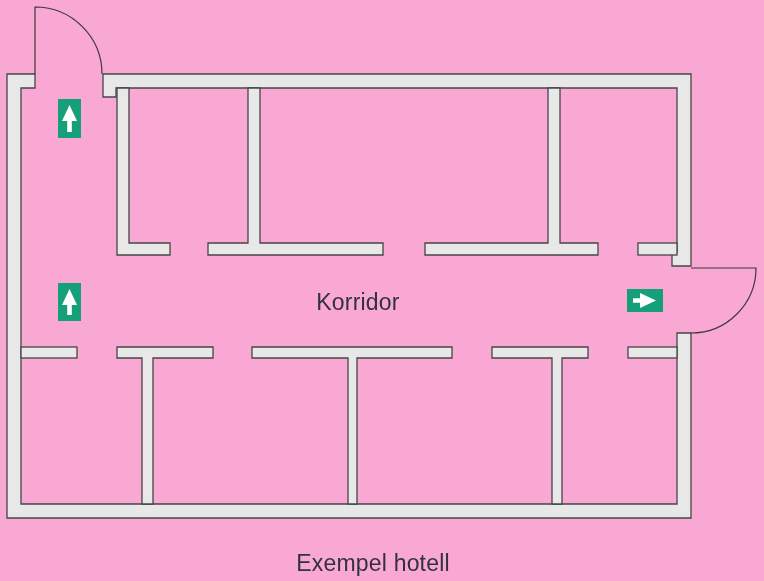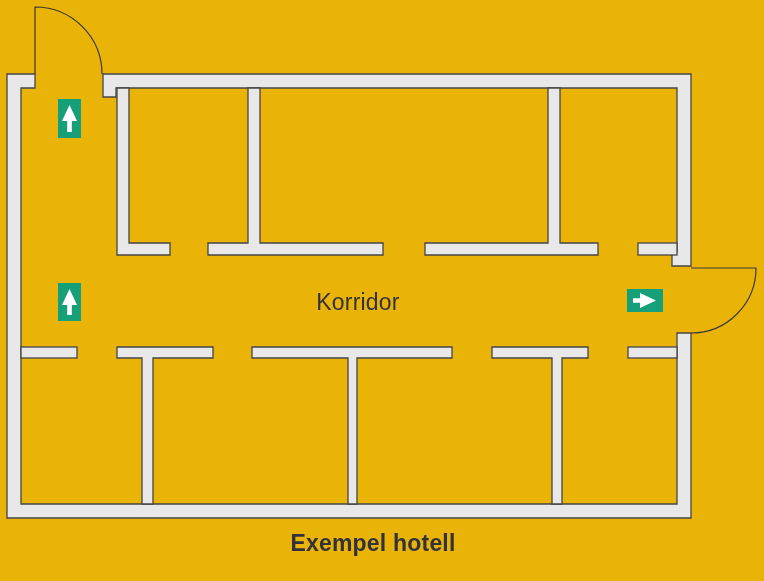--- a/index.html
+++ b/index.html
@@ -5,21 +5,21 @@
   html, body {
     margin: 0;
     padding: 0;
     background: #ffffff;
     font-family: "Liberation Sans", sans-serif;
   }
   .canvas {
     position: relative;
     width: 764px;
     height: 581px;
-    background: #eab308;
+    background: #f9a8d4;
     overflow: hidden;
   }
   .canvas svg { position: absolute; left: 0; top: 0; }
   .wall {
     fill: var(--wall-fill, #e8e8e8);
     stroke: var(--wall-outline, #454545);
     stroke-width: 1.3;
   }
   .door {
     fill: none;
@@ -78,14 +78,14 @@
         <path class="arrow" d="M 69.5,289 L 77,305 L 71.8,305 L 71.8,315 L 67.2,315 L 67.2,305 L 62,305 Z"></path>
       </g>
       <g>
         <rect class="sign" x="627" y="289" width="36" height="23"></rect>
         <path class="arrow" d="M 656,300.5 L 640,308 L 640,302.8 L 633,302.8 L 633,298.2 L 640,298.2 L 640,293 Z"></path>
       </g>
     </g>
   </svg>
 
   <div class="label" style="left:358px; top:302px;">Korridor</div>
-  <div class="label" style="left:373px; top:543px;font-weight:bold;">Exempel hotell</div>
+  <div class="label" style="left:373px; top:563px;">Exempel hotell</div>
 </div>
 
 </body></html>

